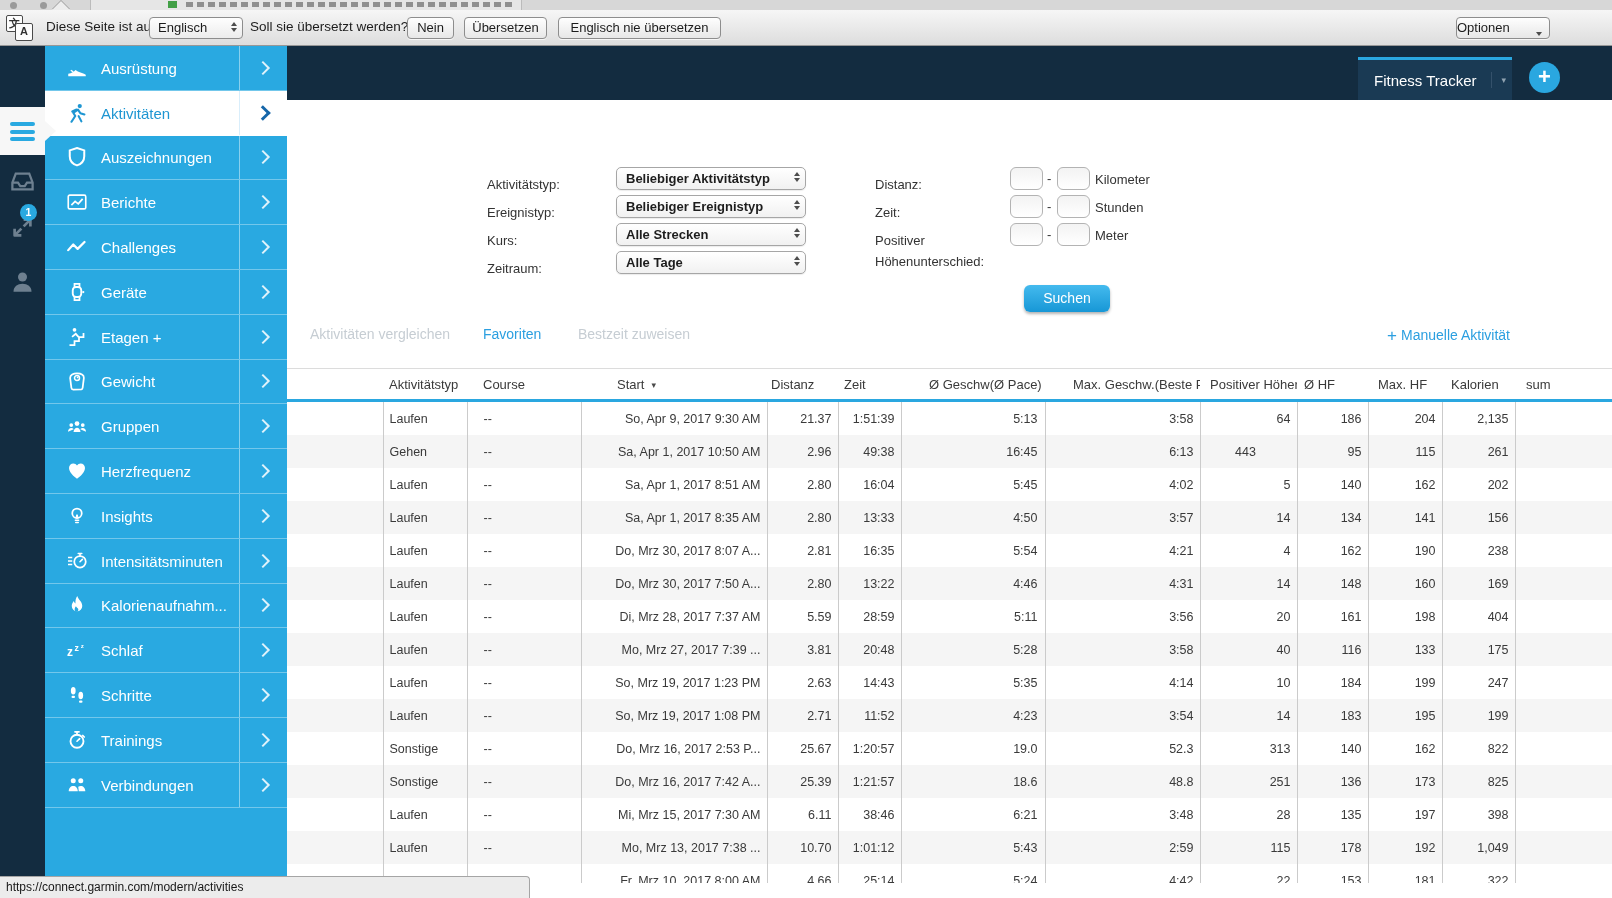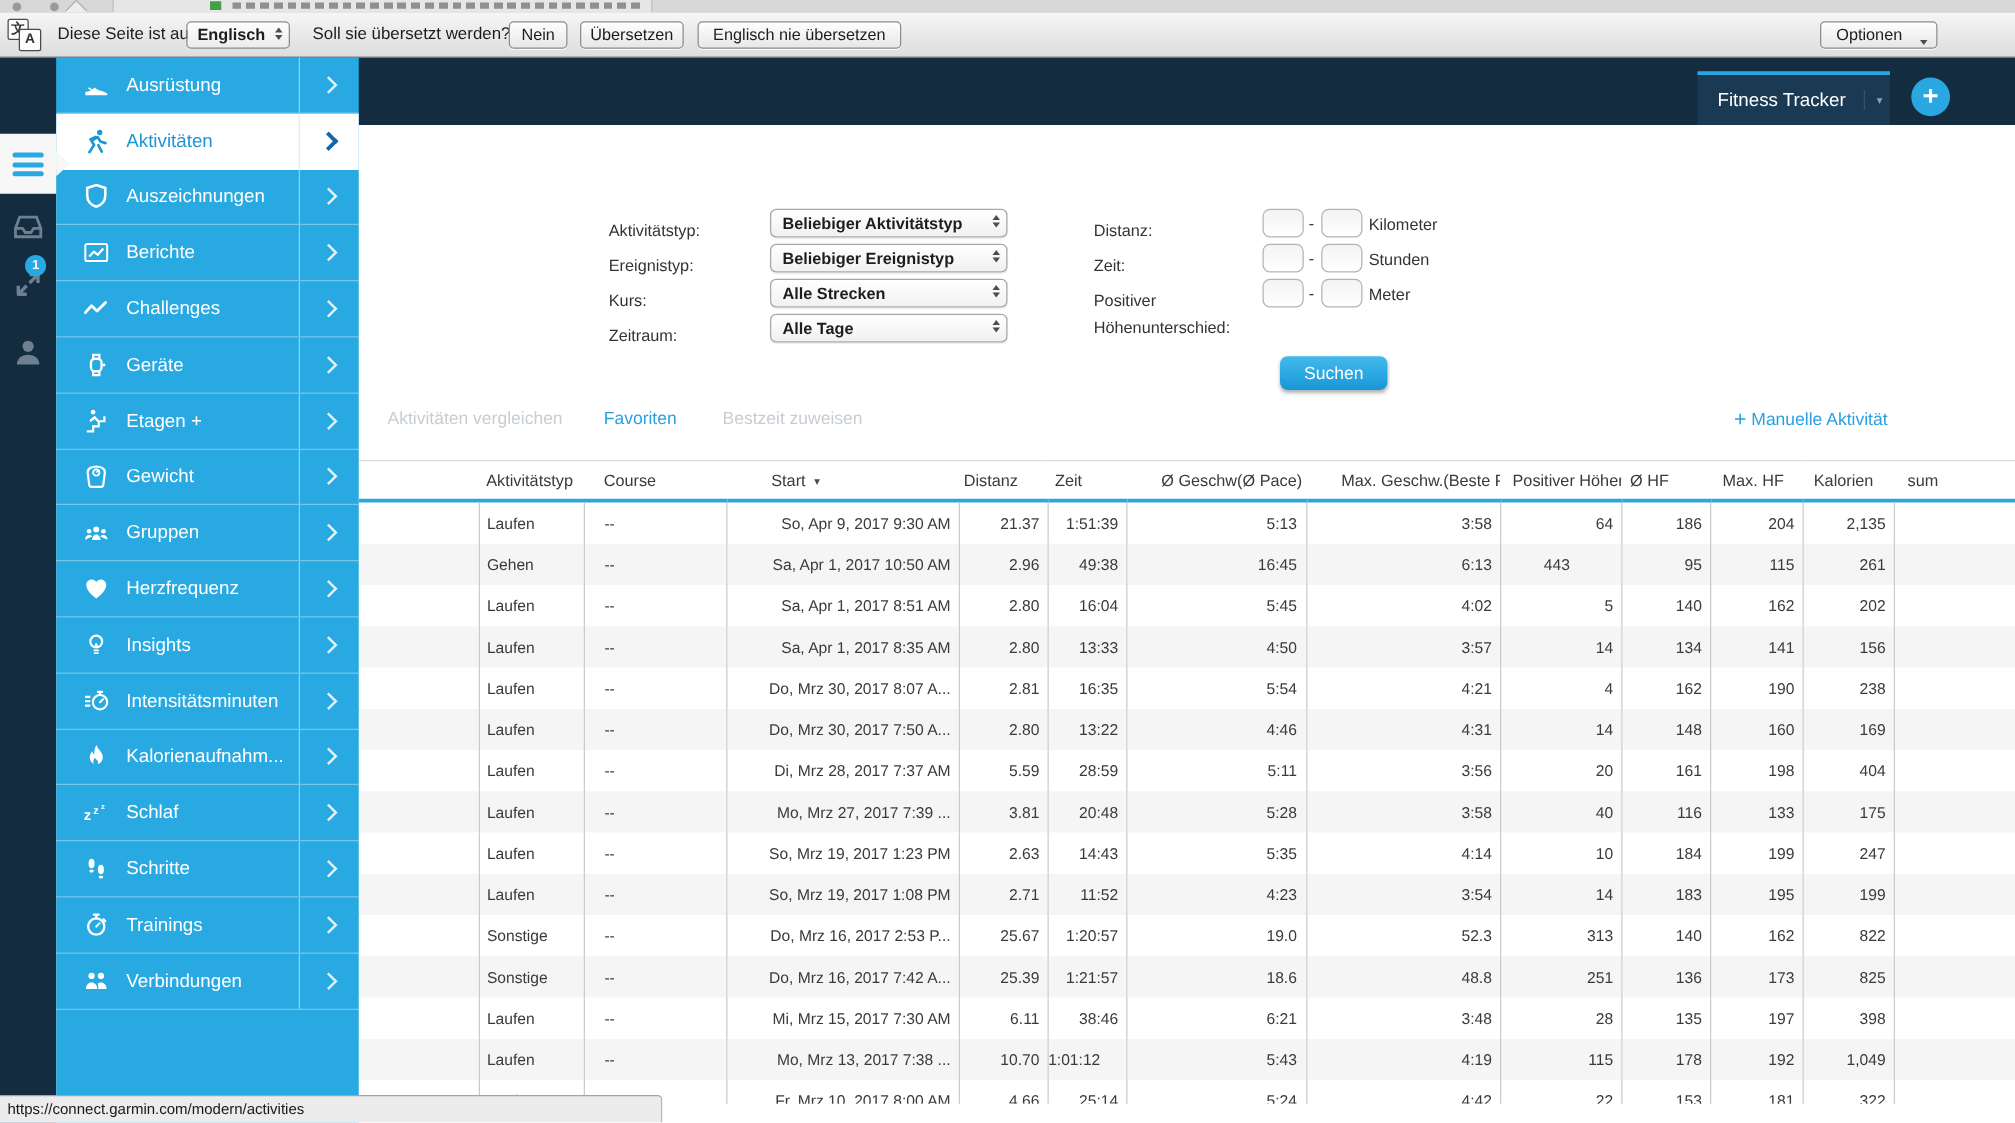--- a/index.html
+++ b/index.html
@@ -125,32 +125,32 @@
   <div class="sliver-text"></div>
 </div>
 
 <div class="translate-bar">
   <div class="t-notch"></div>
   <div class="t-icon">
     <div class="t-card back">文</div>
     <div class="t-card front">A</div>
   </div>
   <div class="t-text" style="left:46px">Diese Seite ist auf</div>
-  <div class="mac-select" style="left:149px;width:83px;font-weight:bold">
+  <div class="mac-select" style="left:149px;width:94px;font-weight:normal">
     <span>Englisch</span>
     <span class="stepper">
         <span class="tri-up"></span>
         <span class="tri-dn"></span>
       </span>
   </div>
   <div class="t-text" style="left:250px">Soll sie übersetzt werden?</div>
   <div class="mac-btn" style="left:407px;width:47px">Nein</div>
   <div class="mac-btn" style="left:464px;width:83px">Übersetzen</div>
   <div class="mac-btn" style="left:558px;width:163px">Englisch nie übersetzen</div>
-  <div class="mac-btn" style="right:62px;width:94px;text-align:left;padding-left:12px">
+  <div class="mac-btn" style="right:62px;width:94px;text-align:left;">
     <span>Optionen</span>
     <span class="stepper opt-caret">
         <span class="tri-dn" style="margin-top:6px"></span>
       </span>
   </div>
 </div>
 
 <div class="app">
   <div class="topbar">
     <div class="fitness-tab">
@@ -652,23 +652,23 @@
               <td style="text-align: right; padding-right: 6px;">197</td>
               <td style="text-align: right; padding-right: 6px;">398</td>
               <td></td>
             </tr>
             <tr>
               <td></td>
               <td style="text-align: left; padding-left: 6px;">Laufen</td>
               <td style="text-align: left; padding-left: 16px;">--</td>
               <td style="text-align: right; padding-right: 6px;">Mo, Mrz 13, 2017 7:38 ...</td>
               <td style="text-align: right; padding-right: 6px;">10.70</td>
-              <td style="text-align: left; padding-right: 6px;">1:01:12</td>
+              <td style="text-align: right; padding-right: 6px;">1:01:12</td>
               <td style="text-align: right; padding-right: 7px;">5:43</td>
-              <td style="text-align: right; padding-right: 6px;">4:19</td>
+              <td style="text-align: right; padding-right: 6px;">2:59</td>
               <td style="text-align: right; padding-right: 6px;">115</td>
               <td style="text-align: right; padding-right: 6px;">178</td>
               <td style="text-align: right; padding-right: 6px;">192</td>
               <td style="text-align: right; padding-right: 6px;">1,049</td>
               <td></td>
             </tr>
             <tr>
               <td></td>
               <td style="text-align: left; padding-left: 6px;">Laufen</td>
               <td style="text-align: left; padding-left: 16px;">--</td>

